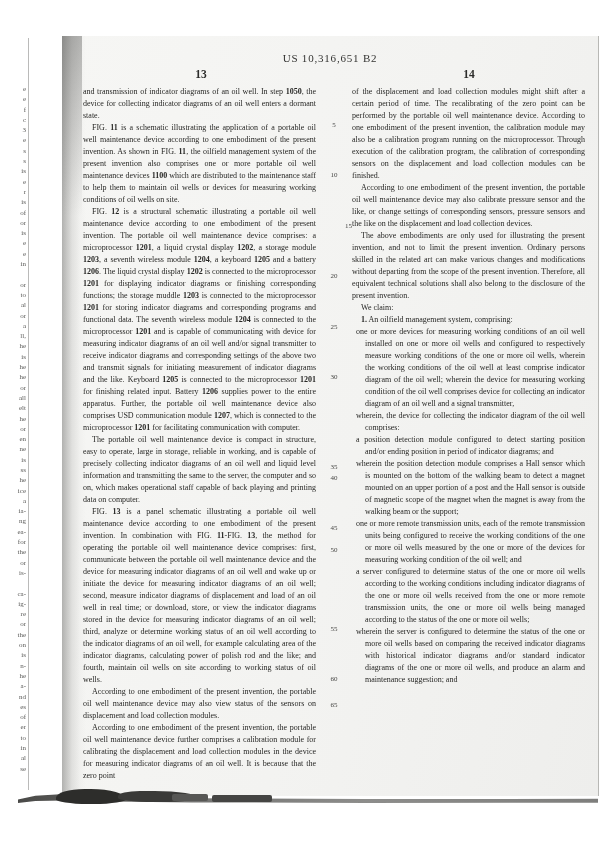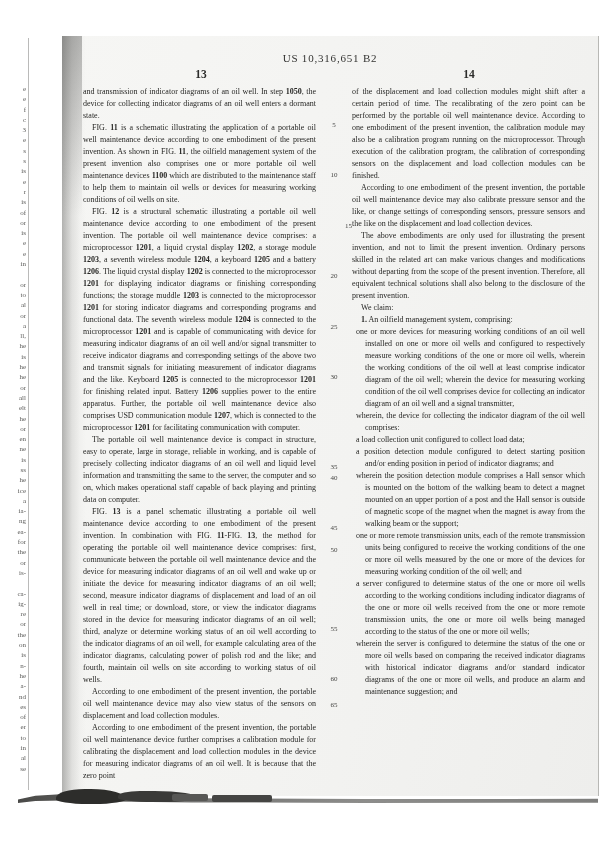--- a/index.html
+++ b/index.html
@@ -158,21 +158,20 @@
         <div class="line-no" style="top: 615px;">65</div>
       </div>
     <div class="col-text">
         <p class="para cont"><span>of the displacement and load collection modules might shift after a certain period of time. The recalibrating of the zero point can be performed by the portable oil well maintenance device. According to one embodiment of the present invention, the calibration module may also be a calibration program running on the microprocessor. Through execution of the calibration program, the calibration of corresponding sensors on the displacement and load collection modules can be finished.</span></p>
         <p class="para indent"><span>According to one embodiment of the present invention, the portable oil well maintenance device may also calibrate pressure sensor and the like, or change settings of corresponding sensors, pressure sensors and the like on the displacement and load collection devices.</span></p>
         <p class="para indent"><span>The above embodiments are only used for illustrating the present invention, and not to limit the present invention. Ordinary persons skilled in the related art can make various changes and modifications without departing from the scope of the present invention. Therefore, all equivalent technical solutions shall also belong to the disclosure of the present invention.</span></p>
         <p class="para indent"><span>We claim:</span></p>
         <p class="para indent"><b>1.</b><span> An oilfield management system, comprising:</span></p>
         <p class="para clause"><span>one or more devices for measuring working conditions of an oil well installed on one or more oil wells and configured to respectively measure working conditions of the one or more oil wells, wherein the working conditions of the oil well at least comprise indicator diagram of the oil well; wherein the device for measuring working condition of the oil well comprises device for collecting an indicator diagram of an oil well and a signal transmitter,</span></p>
         <p class="para clause"><span>wherein, the device for collecting the indicator diagram of the oil well comprises:</span></p>
-        <p class="para clause"><span>a load collection unit configured to collect load data;</span></p>
         <p class="para clause"><span>a position detection module configured to detect starting position and/or ending position in period of indicator diagrams; and</span></p>
         <p class="para clause"><span>wherein the position detection module comprises a Hall sensor which is mounted on the bottom of the walking beam to detect a magnet mounted on an upper portion of a post and the Hall sensor is outside of magnetic scope of the magnet when the magnet is away from the walking beam or the support;</span></p>
         <p class="para clause"><span>one or more remote transmission units, each of the remote transmission units being configured to receive the working conditions of the one or more oil wells measured by the one or more of the devices for measuring working condition of the oil well; and</span></p>
         <p class="para clause"><span>a server configured to determine status of the one or more oil wells according to the working conditions including indicator diagrams of the one or more oil wells received from the one or more remote transmission units, the one or more oil wells being managed according to the status of the one or more oil wells;</span></p>
         <p class="para clause"><span>wherein the server is configured to determine the status of the one or more oil wells based on comparing the received indicator diagrams with historical indicator diagrams and/or standard indicator diagrams of the one or more oil wells, and produce an alarm and maintenance suggestion; and</span></p>
       </div>
   </div>
 </div>
 
 <div class="shadow-base"></div>

